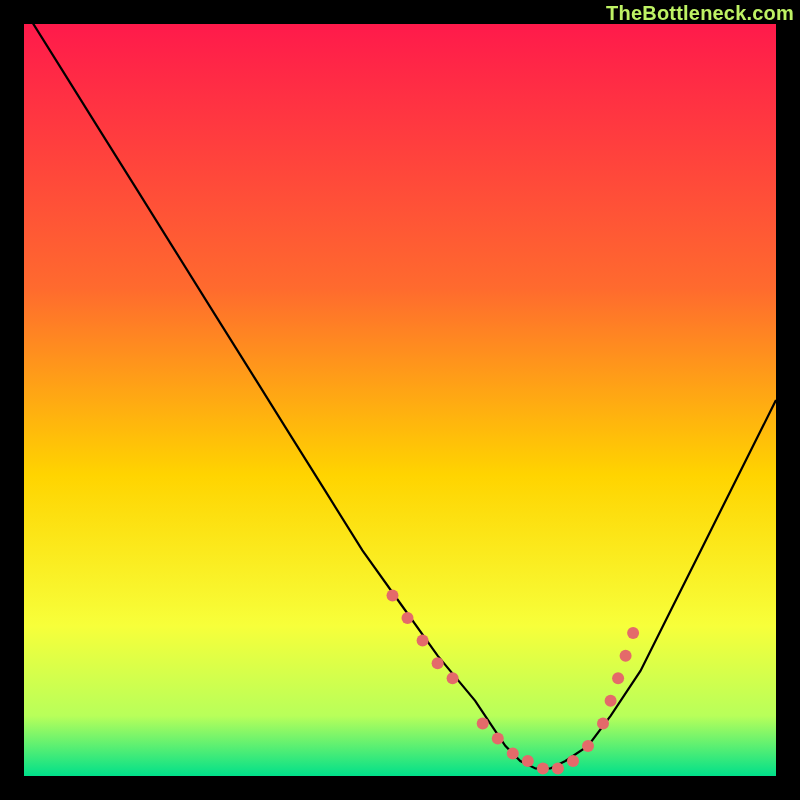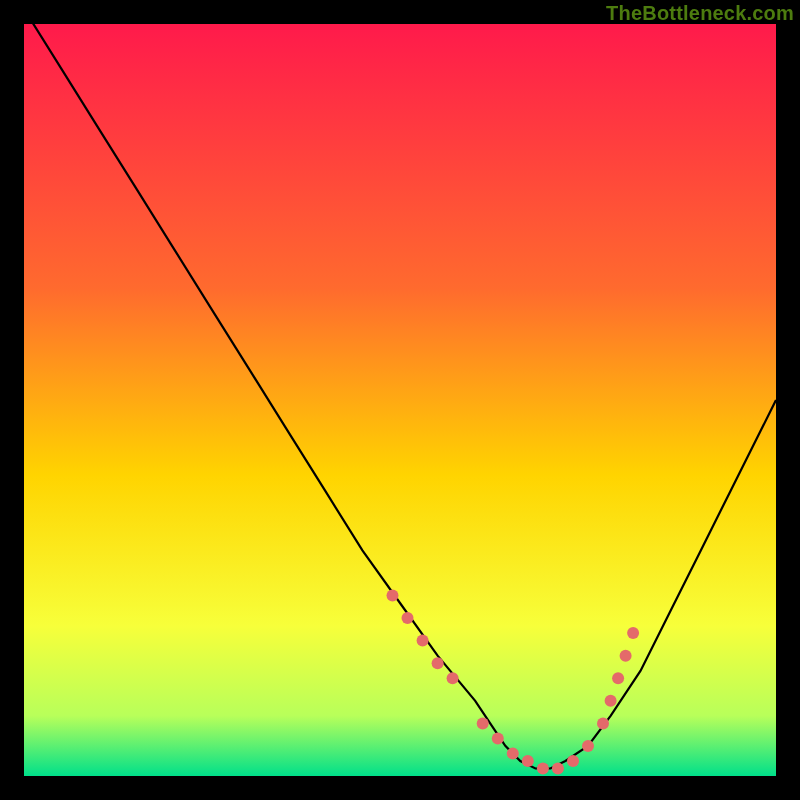--- a/index.html
+++ b/index.html
@@ -25,21 +25,21 @@
     width: 752px;
     height: 752px;
   }
   .watermark {
     position: absolute;
     top: 2px;
     right: 6px;
     font-family: Arial, Helvetica, sans-serif;
     font-size: 20px;
     font-weight: 600;
-    color: #4d7c0f;
+    color: #bef264;
     letter-spacing: 0.2px;
     z-index: 10;
   }
 </style>
 </head>
 <body>
 
 <div class="frame">
   <svg class="plot" viewBox="0 0 752 752" preserveAspectRatio="none">
     <defs>

